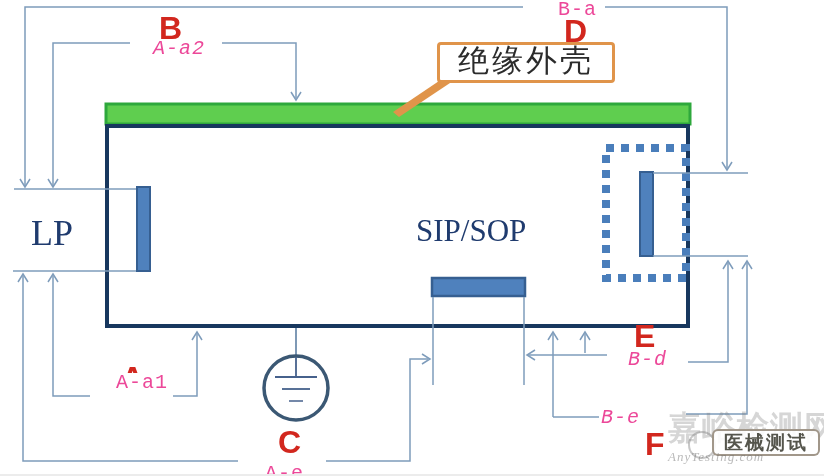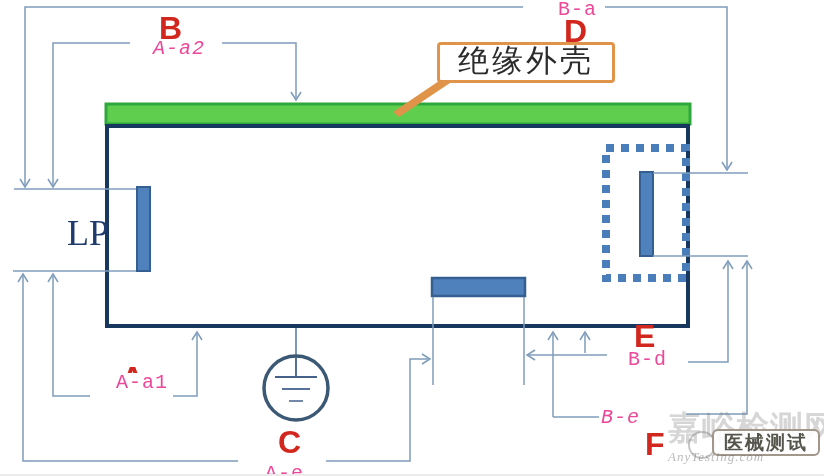--- a/index.html
+++ b/index.html
@@ -149,29 +149,30 @@
   <div class="abs wm-circle"></div>
   <div class="abs wm-badge">
     <span class="wm-badge-text">医械测试</span>
   </div>
   <div class="abs wm-site">AnyTesting.com</div>
 
   <div class="abs callout">
     <span class="callout-text">绝缘外壳</span>
   </div>
 
-  <div class="abs device-label" style="left:31px;top:212px;font-size:36px;margin-left:36px;">LP</div>
+  <div class="abs device-label" style="left:31px;top:212px;font-size:36px;">LP</div>
+  <div class="abs device-label" style="left:416px;top:213px;font-size:31px;">SIP/SOP</div>
 
   <div class="abs marker" style="left:159px;top:12px;">B</div>
   <div class="abs marker" style="left:564px;top:15px;">D</div>
   <div class="abs marker" style="left:121px;top:362px;">A</div>
   <div class="abs marker" style="left:278px;top:426px;">C</div>
   <div class="abs marker" style="left:634px;top:320px;">E</div>
   <div class="abs marker" style="left:645px;top:428px;">F</div>
 
   <div class="abs dim-label" style="left:151px;top:39px;font-style:italic;">A-a2</div>
   <div class="abs dim-label" style="left:556px;top:0px;">B-a</div>
   <div class="abs dim-label" style="left:114px;top:373px;">A-a1</div>
   <div class="abs dim-label" style="left:263px;top:452px;margin-top:12px;">A-e</div>
-  <div class="abs dim-label" style="left:626px;top:350px;">B-d</div>
+  <div class="abs dim-label" style="left:626px;top:350px;font-style:italic;">B-d</div>
   <div class="abs dim-label" style="left:599px;top:408px;font-style:italic;">B-e</div>
 
 </div>
 
 </body></html>

